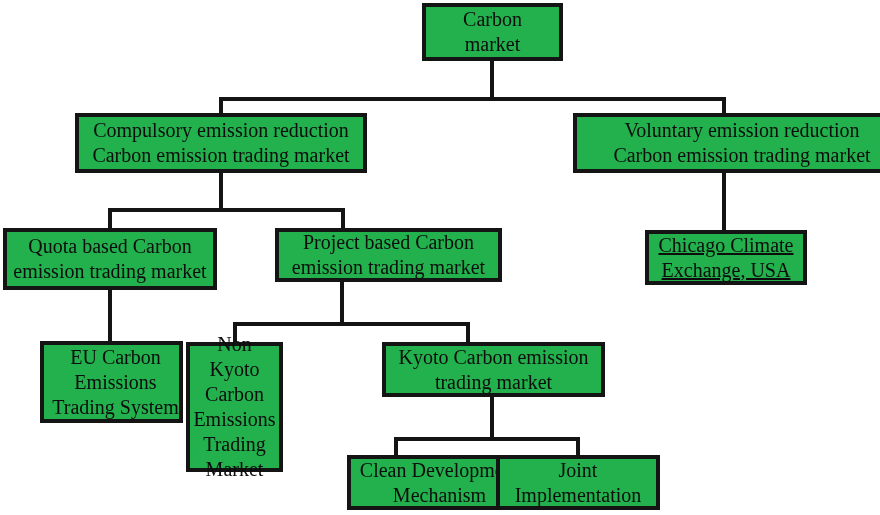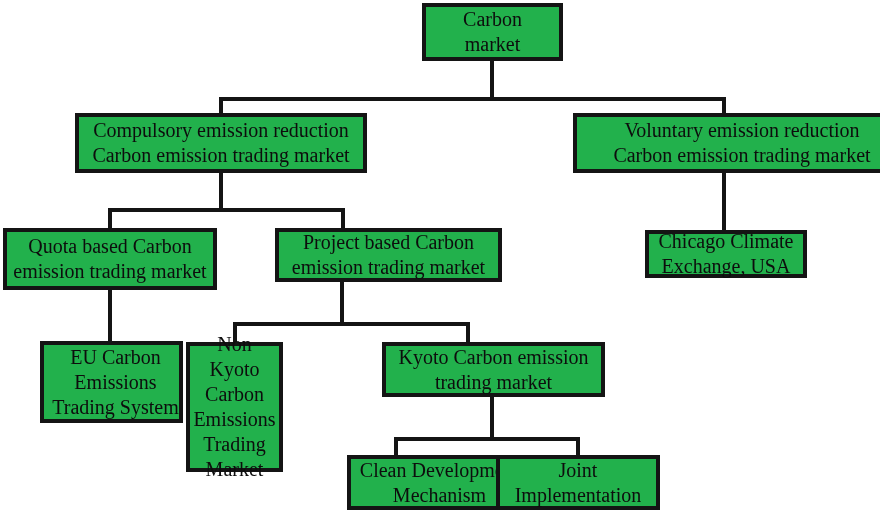--- a/index.html
+++ b/index.html
@@ -36,21 +36,21 @@
   .line{
     position:absolute;
     background:var(--line);
   }
   
   #n-carbon   {left:422px; top:3px;   width:141px; height:58px;}
   #n-compulsory{left:75px; top:113px; width:292px; height:60px;}
   #n-voluntary{left:573px; top:113px; width:338px; height:60px;}
   #n-quota    {left:3px;   top:228px; width:214px; height:62px;}
   #n-project  {left:228px; top:228px; width:227px; height:54px;margin-left:47px;}
-  #n-chicago  {left:645px; top:230px; width:162px; height:48px;}
+  #n-chicago  {left:645px; top:230px; width:162px; height:55px;text-decoration:underline;}
   #n-eu       {left:40px;  top:341px; width:143px; height:82px;padding-left:8px;}
   #n-nonkyoto {left:186px; top:342px; width:97px;  height:130px;}
   #n-kyoto    {left:382px; top:342px; width:223px; height:55px;justify-content:center;}
   #n-cdm      {left:303px; top:455px; width:185px; height:55px;margin-left:44px;}
   #n-ji       {left:496px; top:455px; width:164px; height:55px;}
   
   #c1 {left:490px; top:61px;  width:4px;   height:40px;}
   #c2 {left:219px; top:97px;  width:507px; height:4px;}
   #c3 {left:219px; top:97px;  width:4px;   height:20px;}
   #c4 {left:722px; top:97px;  width:4px;   height:20px;}

